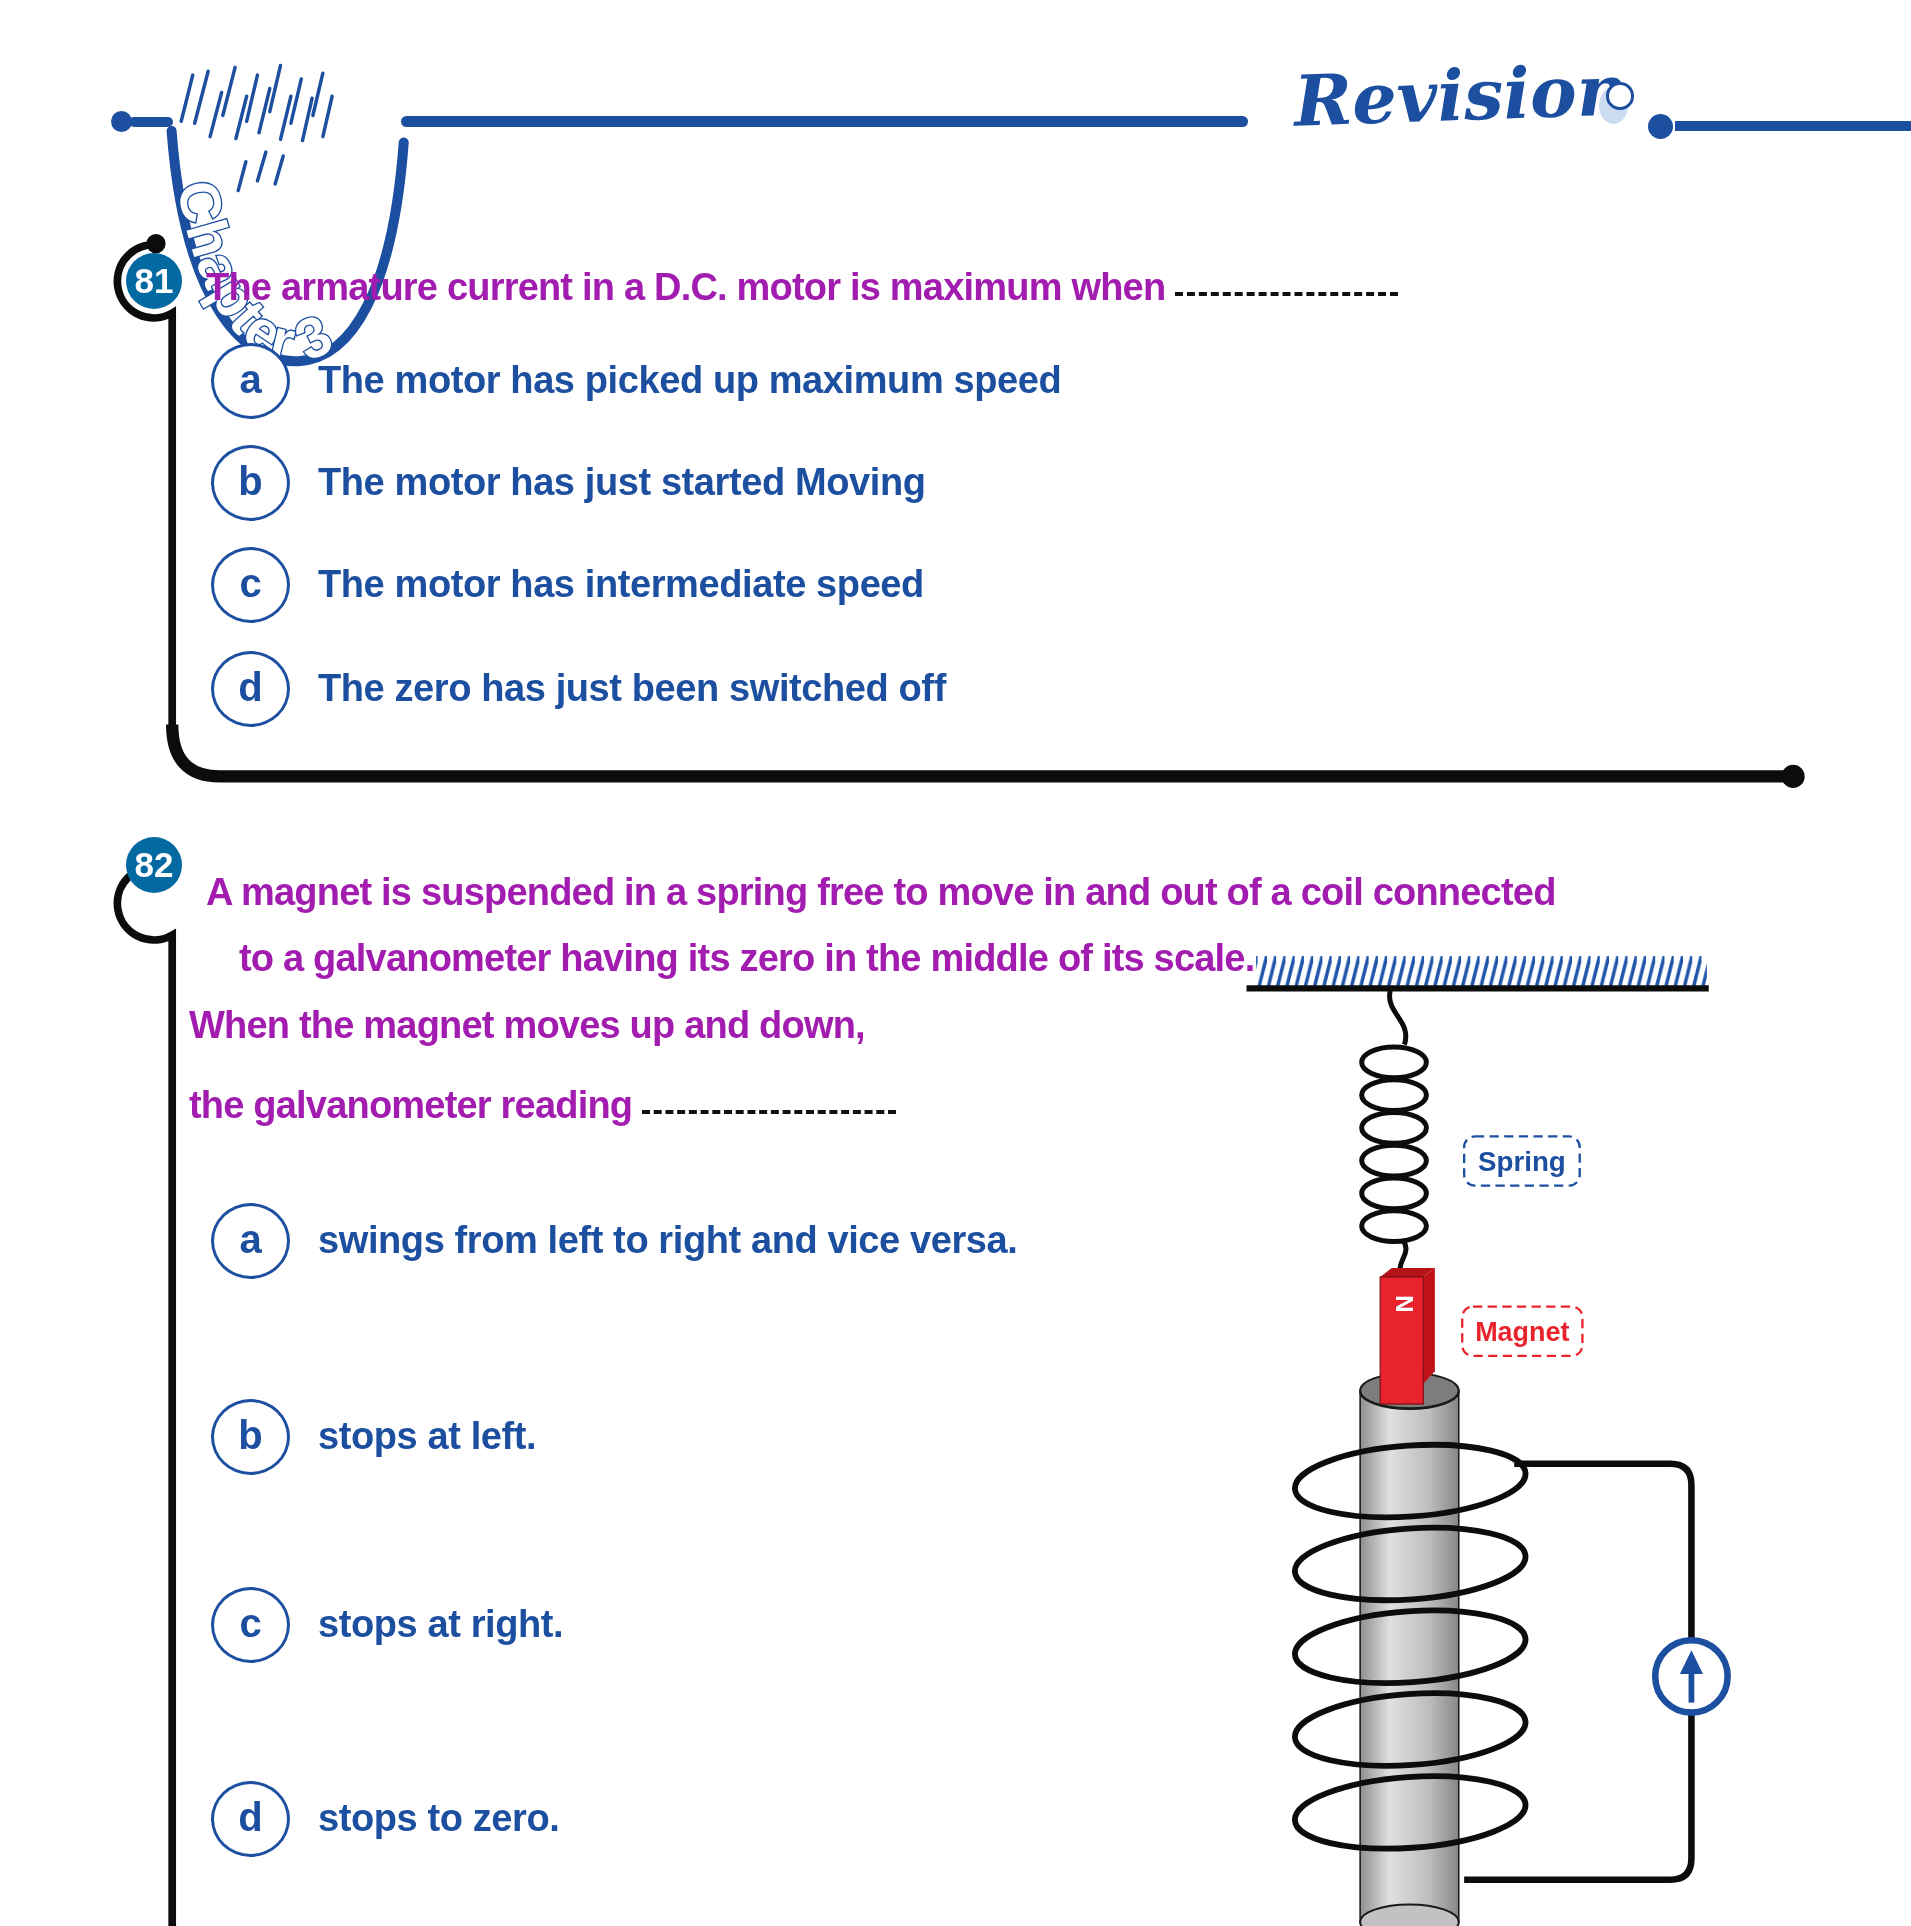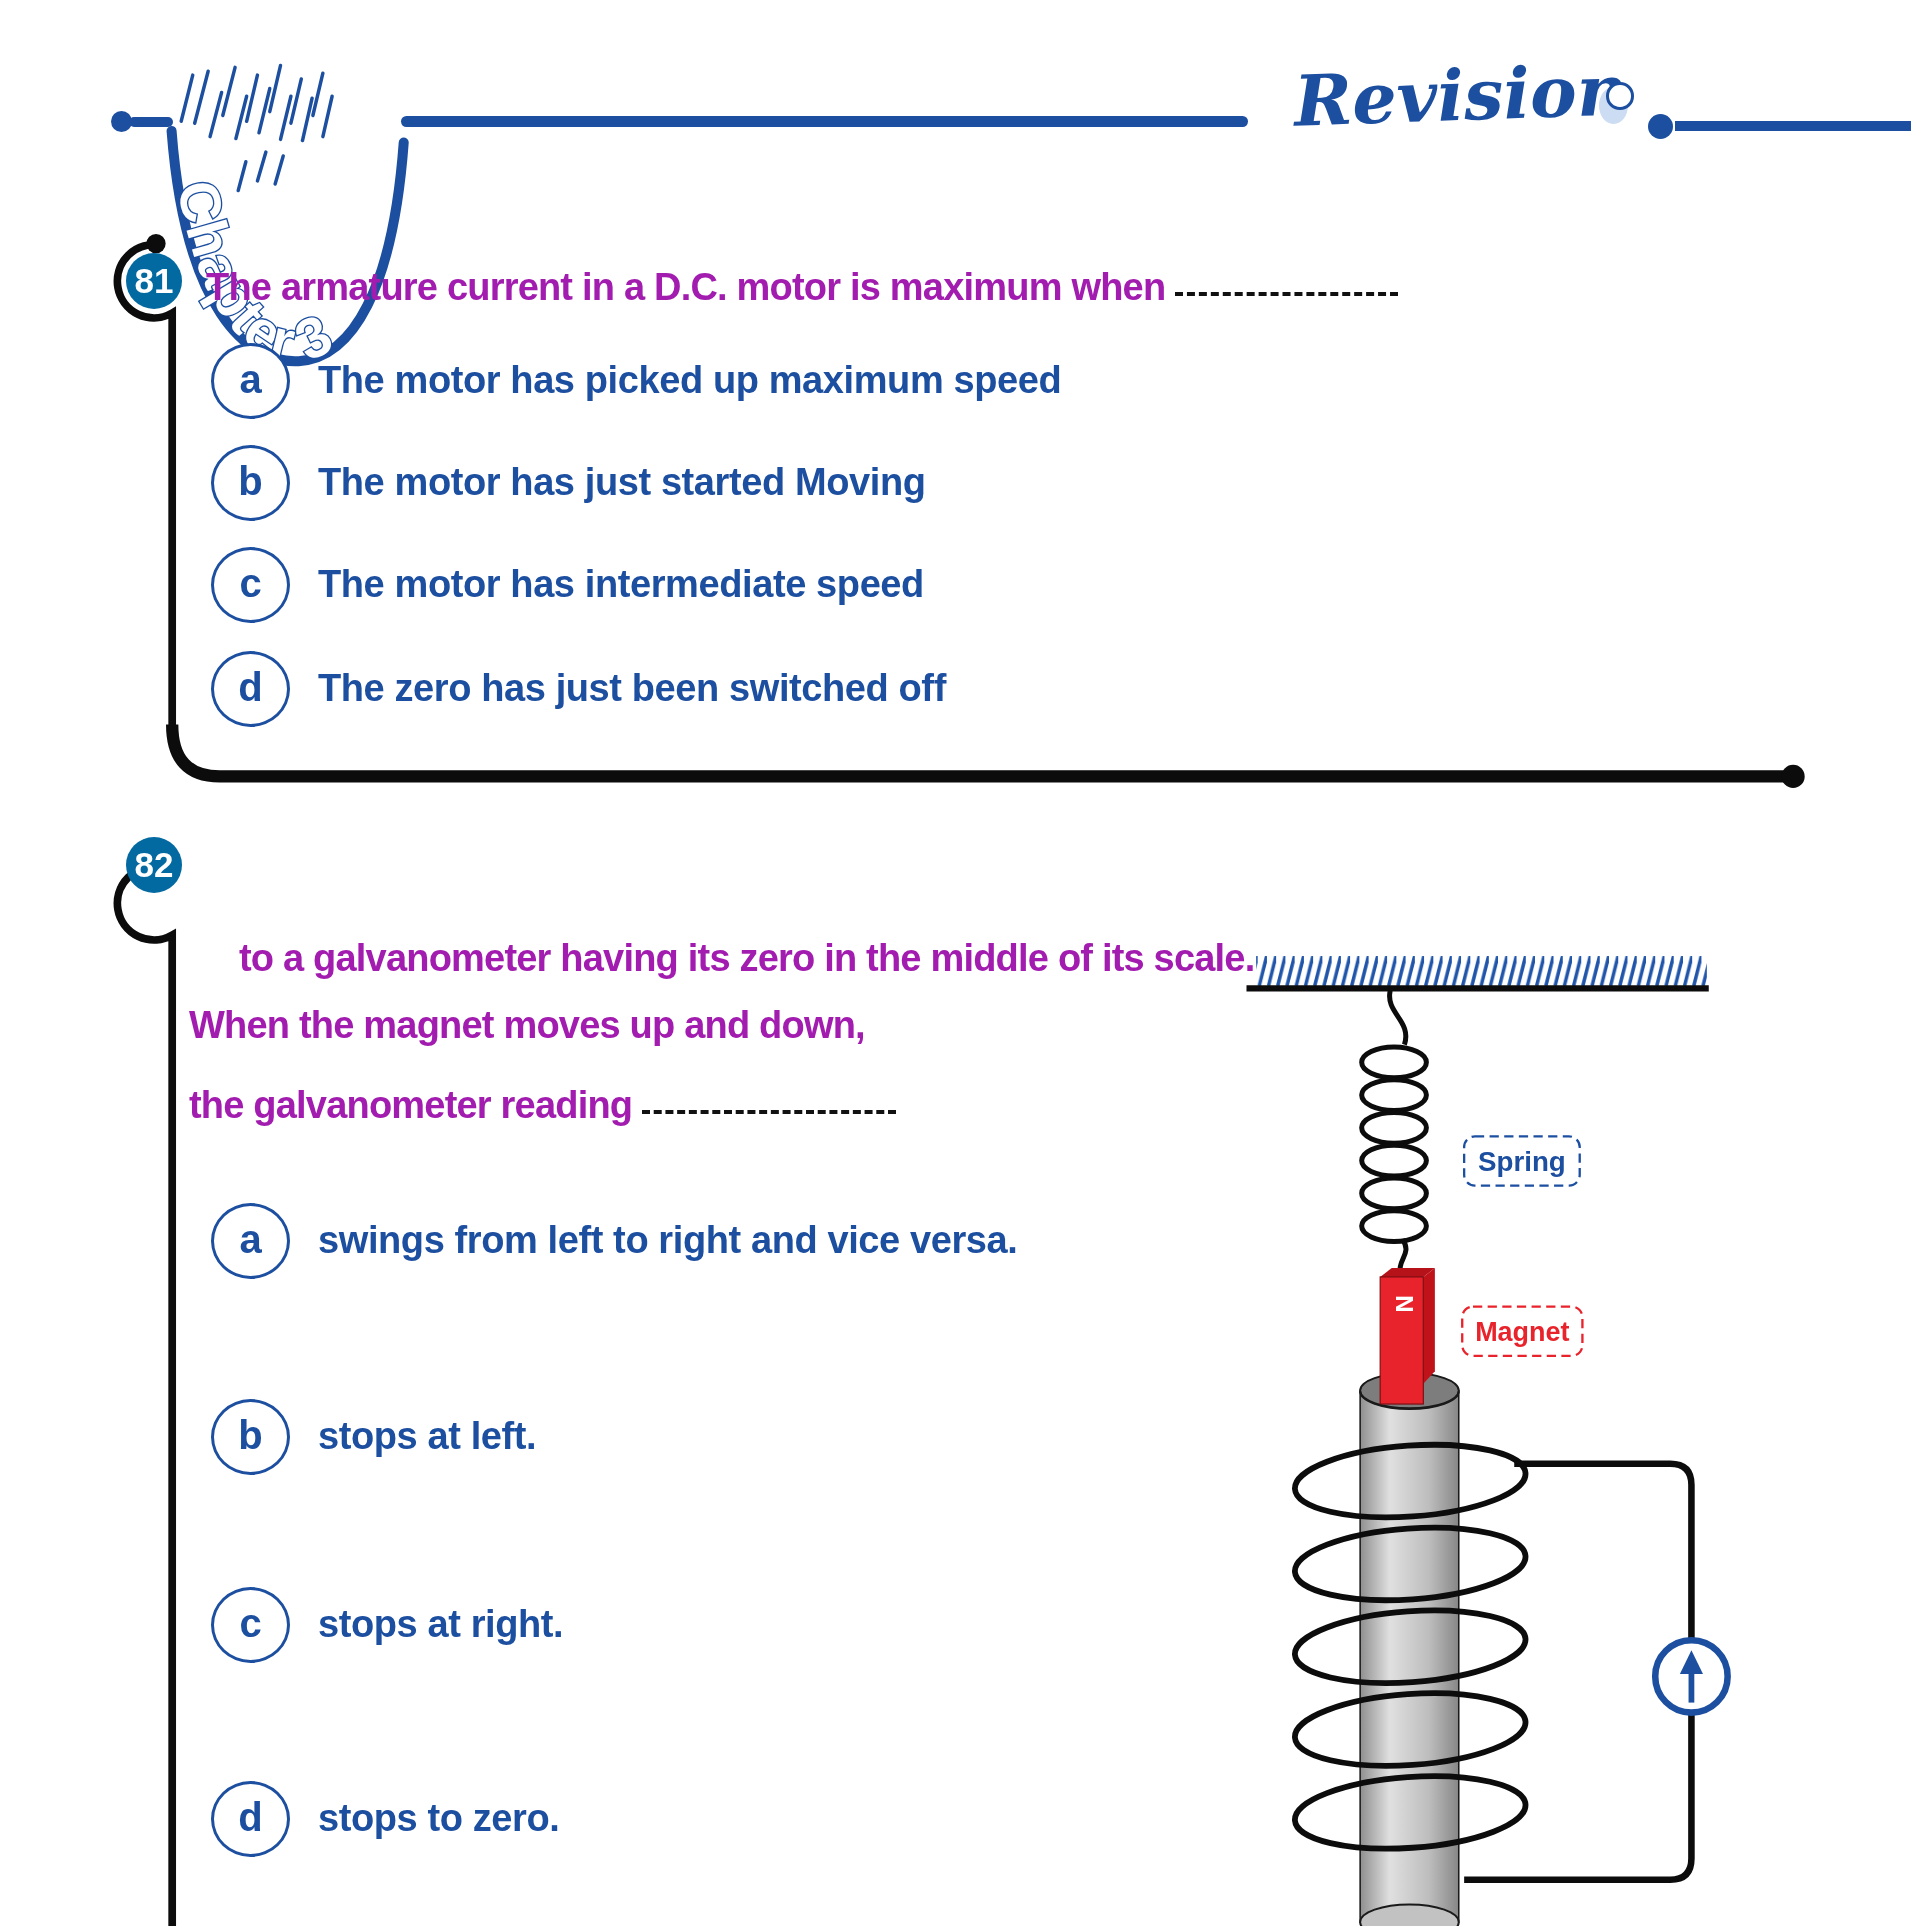--- a/index.html
+++ b/index.html
@@ -115,20 +115,21 @@
     <div class="opt-circle">
       <span>d</span>
     </div>
     <div class="opt-label">The zero has just been switched off</div>
   </div>
 
   <div class="abs badge" style="left:126px;top:837px;text-align:center;">
     <span>82</span>
   </div>
 
+  <div class="abs qtext" style="left:206px;top:871px;">A magnet is suspended in a spring free to move in and out of a coil connected</div>
   <div class="abs qtext" style="left:206px;top:937px;margin-left:33px;">to a galvanometer having its zero in the middle of its scale.</div>
 
   <div class="abs qtext" style="left:189px;top:1004px;">When the magnet moves up and down,</div>
   <div class="abs qtext" style="left:189px;top:1084px;">
     <span>the galvanometer reading</span>
     <span class="blank" style="width:254px;"></span>
   </div>
 
   <div class="abs opt-row" style="left:211px;top:1196px;">
     <div class="opt-circle">

